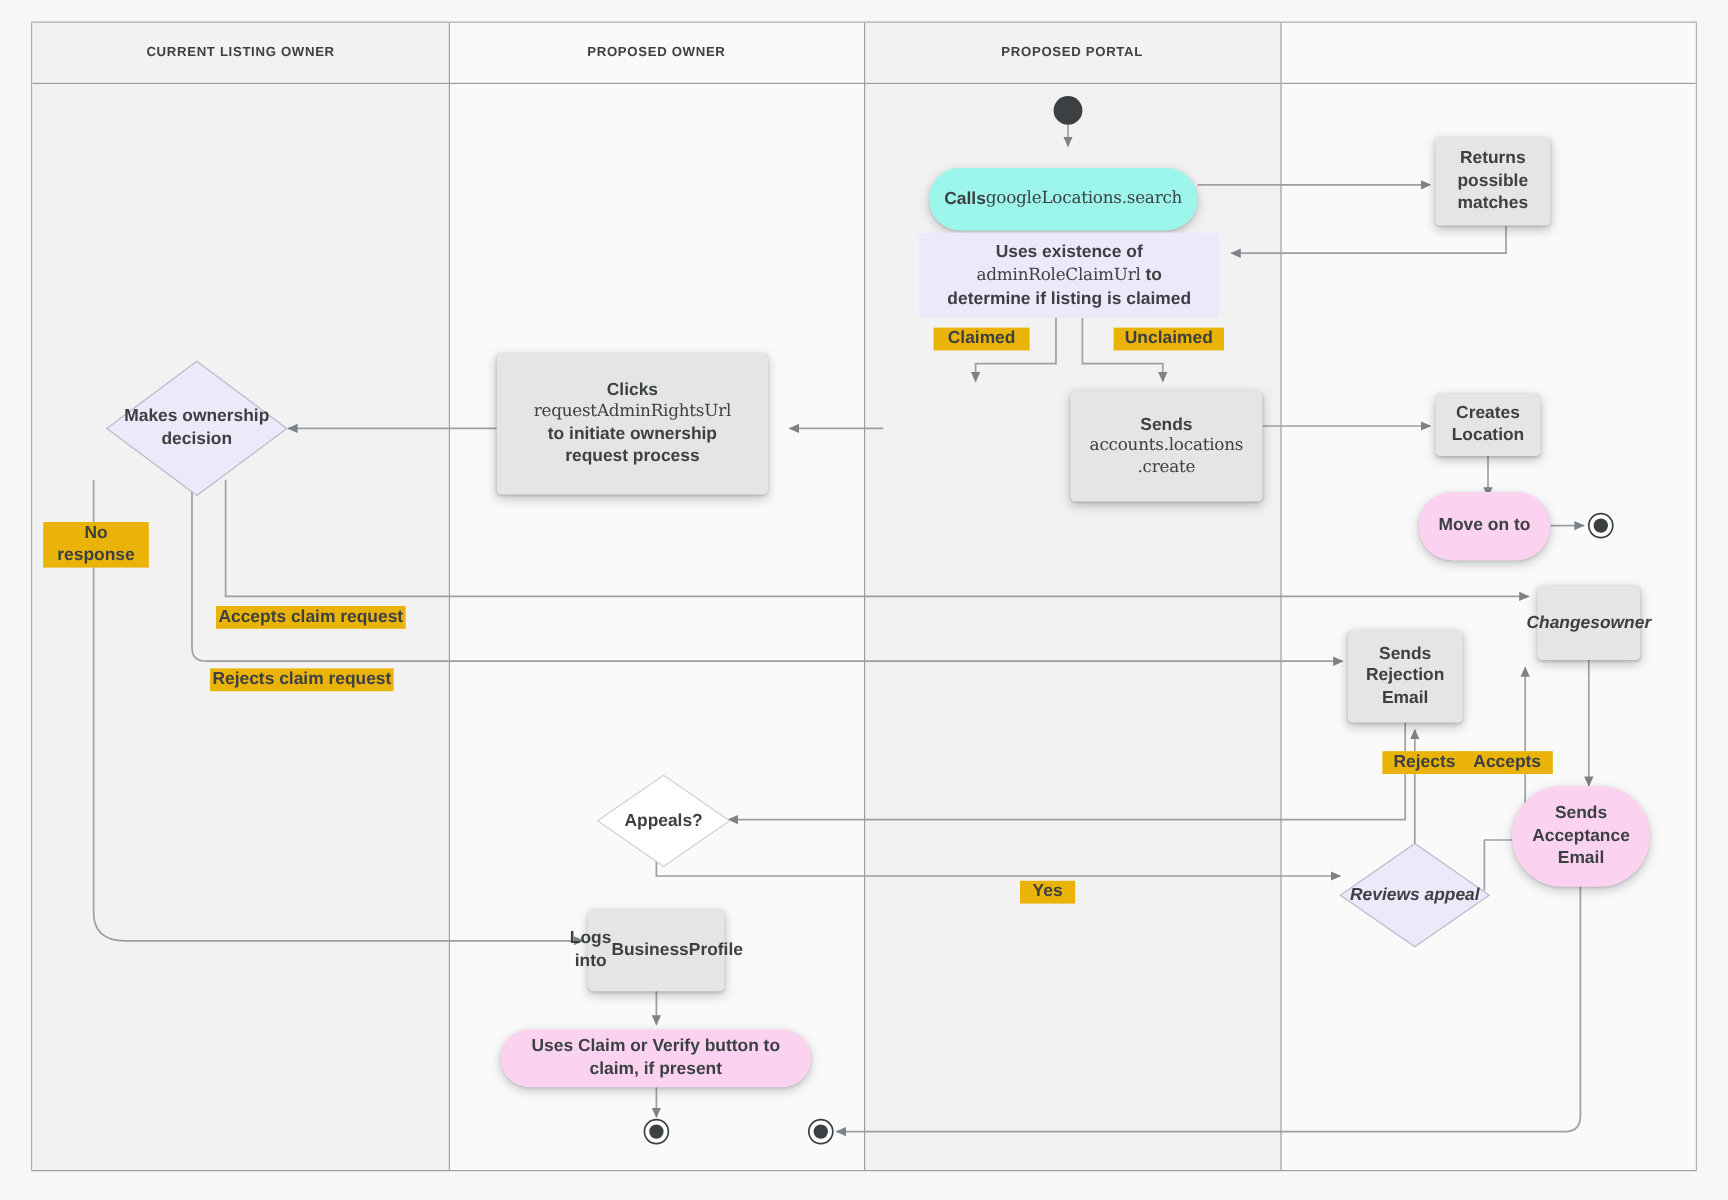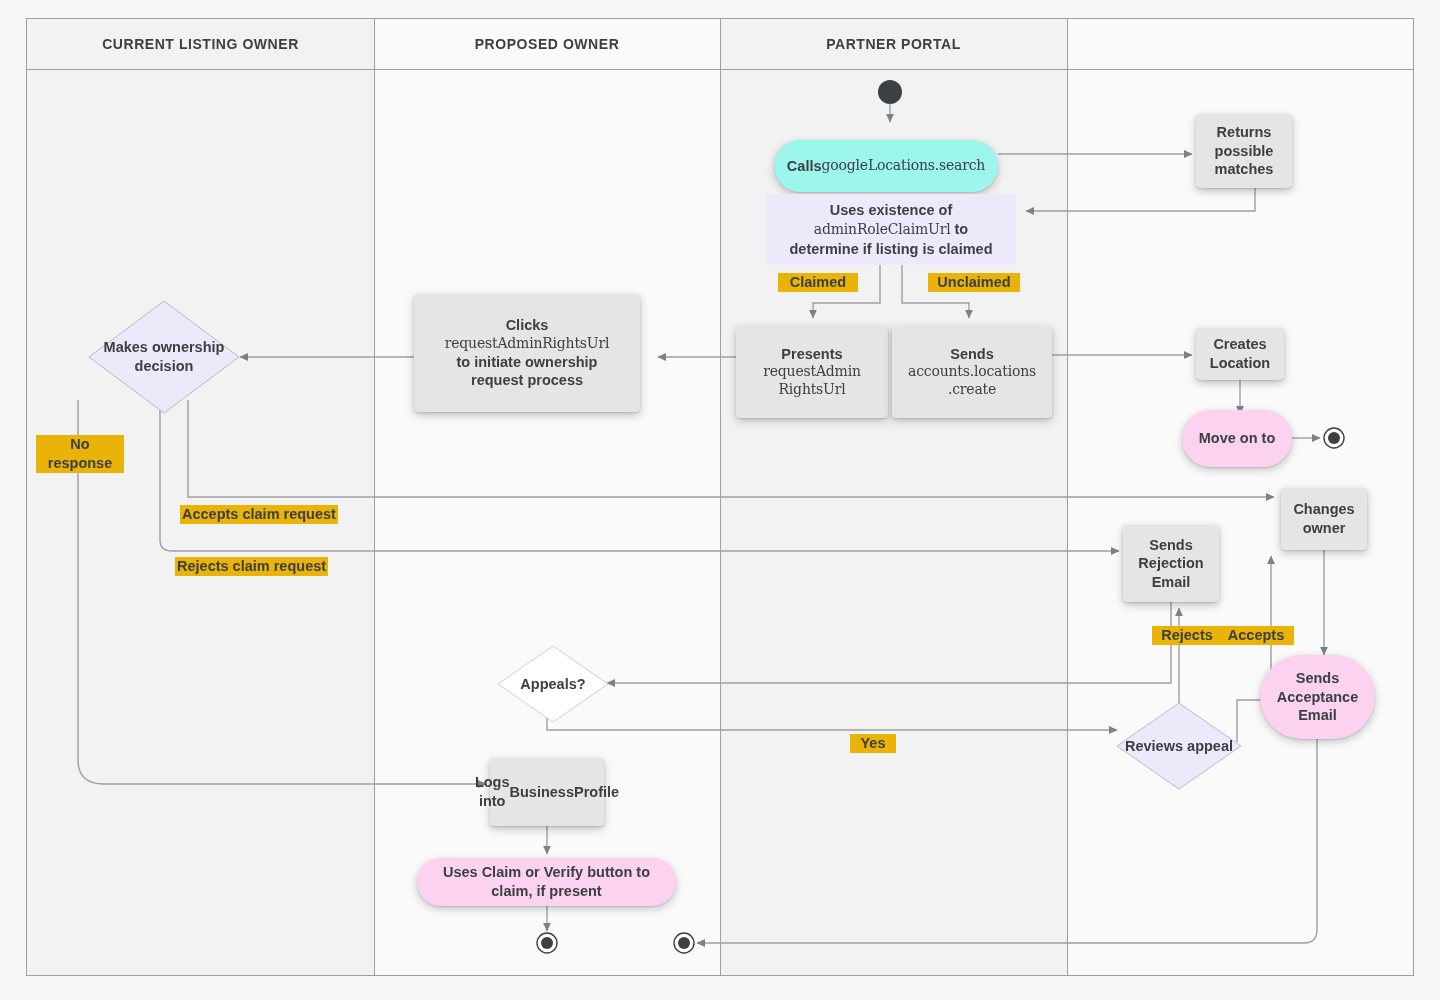--- a/index.html
+++ b/index.html
@@ -8,21 +8,21 @@
 
   
   .lane-frame{position:absolute;left:26px;top:18px;width:1388px;height:958px;
               border:1px solid #9aa0a6;box-sizing:border-box;background:#fafafa;}
   .lane{position:absolute;top:0;height:100%;box-sizing:border-box;}
   .lane.shade{background:#f2f2f2;}
   .lane.plain{background:#fafafa;}
   .lane-div{position:absolute;top:0;height:100%;width:1px;background:#9aa0a6;}
   .lane-head{position:absolute;top:0;height:50px;box-sizing:border-box;
              display:flex;align-items:center;justify-content:center;}
-  .lane-head span{font-size:14px;font-weight:700;letter-spacing:.55px;color:#3c4043;}
+  .lane-head span{font-size:11px;font-weight:700;letter-spacing:.55px;color:#3c4043;}
   .head-rule{position:absolute;left:0;top:50px;width:100%;height:1px;background:#9aa0a6;}
 
   
   #edges{position:absolute;left:0;top:0;width:1440px;height:1000px;}
 
   
   .node{position:absolute;box-sizing:border-box;display:flex;align-items:center;
         justify-content:center;text-align:center;color:#3c4043;}
   .node .ln{display:block;line-height:1.28;}
   .b{font-weight:700;font-size:14.5px;}
@@ -64,21 +64,21 @@
     <div class="lane-div" style="left:693px;"></div>
     <div class="lane-div" style="left:1040px;"></div>
 
     <div class="lane-head" style="left:0;width:347px;">
         <span>CURRENT LISTING OWNER</span>
       </div>
     <div class="lane-head" style="left:347px;width:346px;">
         <span>PROPOSED OWNER</span>
       </div>
     <div class="lane-head" style="left:693px;width:347px;">
-        <span>PARTNER PORTAL</span>
+        <span>PROPOSED PORTAL</span>
       </div>
   </div>
 
   <svg id="edges" viewBox="0 0 1440 1000">
     <defs>
       <marker id="ah" markerWidth="9" markerHeight="9" refX="8" refY="4.5" orient="auto" markerUnits="userSpaceOnUse">
         <path d="M0,0.6 L8.6,4.5 L0,8.4 z" fill="#7d8287"></path>
       </marker>
     </defs>
     <g fill="none" stroke="#9aa0a6" stroke-width="1.4" stroke-linecap="butt">
@@ -151,25 +151,20 @@
     <span class="ln b">possible</span>
     <span class="ln b">matches</span>
   </div>
 
   <div class="node lav-rect" style="left:766px;top:194px;width:250px;height:71px;flex-direction:column;">
     <span class="ln b">Uses existence of</span>
     <span class="ln"><span class="mono">adminRoleClaimUrl</span><span class="b"> to</span></span>
     <span class="ln b">determine if listing is claimed</span>
   </div>
 
-  <div class="node boxn" style="left:736px;top:326px;width:152px;height:92px;flex-direction:column;">
-    <span class="ln b">Presents</span>
-    <span class="ln mono">requestAdmin</span>
-    <span class="ln mono">RightsUrl</span>
-  </div>
 
   <div class="node boxn" style="left:892px;top:326px;width:160px;height:92px;flex-direction:column;">
     <span class="ln b">Sends</span>
     <span class="ln mono">accounts.locations</span>
     <span class="ln mono">.create</span>
   </div>
 
   <div class="node boxn" style="left:1196px;top:328px;width:88px;height:52px;flex-direction:column;">
     <span class="ln b">Creates</span>
     <span class="ln b">Location</span>
@@ -192,21 +187,21 @@
     </svg>
     <div class="dia-txt">
       <div>
         <span class="ln">Makes</span>
         <span class="ln">ownership</span>
         <span class="ln">decision</span>
       </div>
     </div>
   </div>
 
-  <div class="node boxn" style="left:1281px;top:488px;width:86px;height:62px;flex-direction:column;">
+  <div class="node boxn" style="left:1281px;top:488px;width:86px;height:62px;flex-direction:row;font-style:italic;">
     <span class="ln b">Changes</span>
     <span class="ln b">owner</span>
   </div>
 
   <div class="node boxn" style="left:1123px;top:525px;width:96px;height:77px;flex-direction:column;">
     <span class="ln b">Sends</span>
     <span class="ln b">Rejection</span>
     <span class="ln b">Email</span>
   </div>
 
@@ -218,21 +213,21 @@
 
   <div class="dia-wrap" style="left:497px;top:645px;width:112px;height:78px;">
     <svg width="112" height="78">
       <polygon points="56,1 111,39 56,77 1,39" fill="#ffffff" stroke="#d0d0d0" stroke-width="1"></polygon>
     </svg>
     <div class="dia-txt">
       <span class="ln">Appeals?</span>
     </div>
   </div>
 
-  <div class="dia-wrap" style="left:1116px;top:702px;width:126px;height:88px;">
+  <div class="dia-wrap" style="left:1116px;top:702px;width:126px;height:88px;font-style:italic;">
     <svg width="126" height="88">
       <polygon points="63,1 125,44 63,87 1,44" fill="#ede9fb" stroke="#b9b9c8" stroke-width="1"></polygon>
     </svg>
     <div class="dia-txt">
       <div>
         <span class="ln">Reviews</span>
         <span class="ln">appeal</span>
       </div>
     </div>
   </div>

